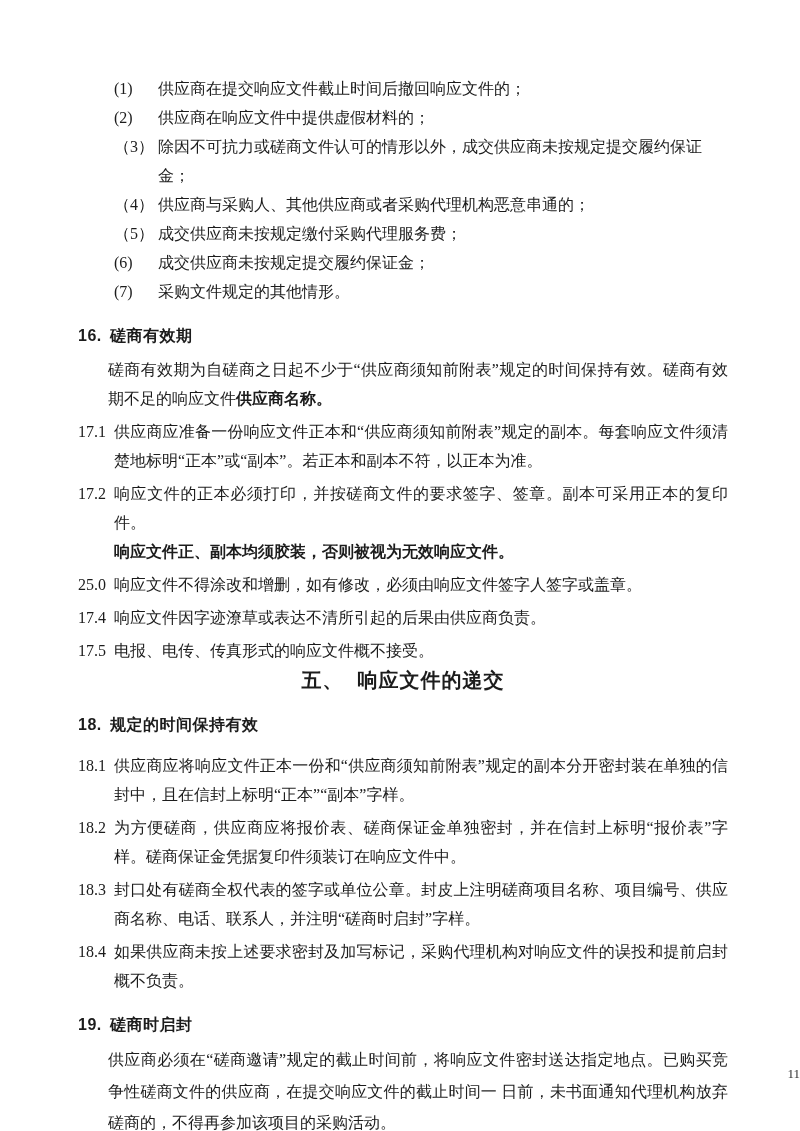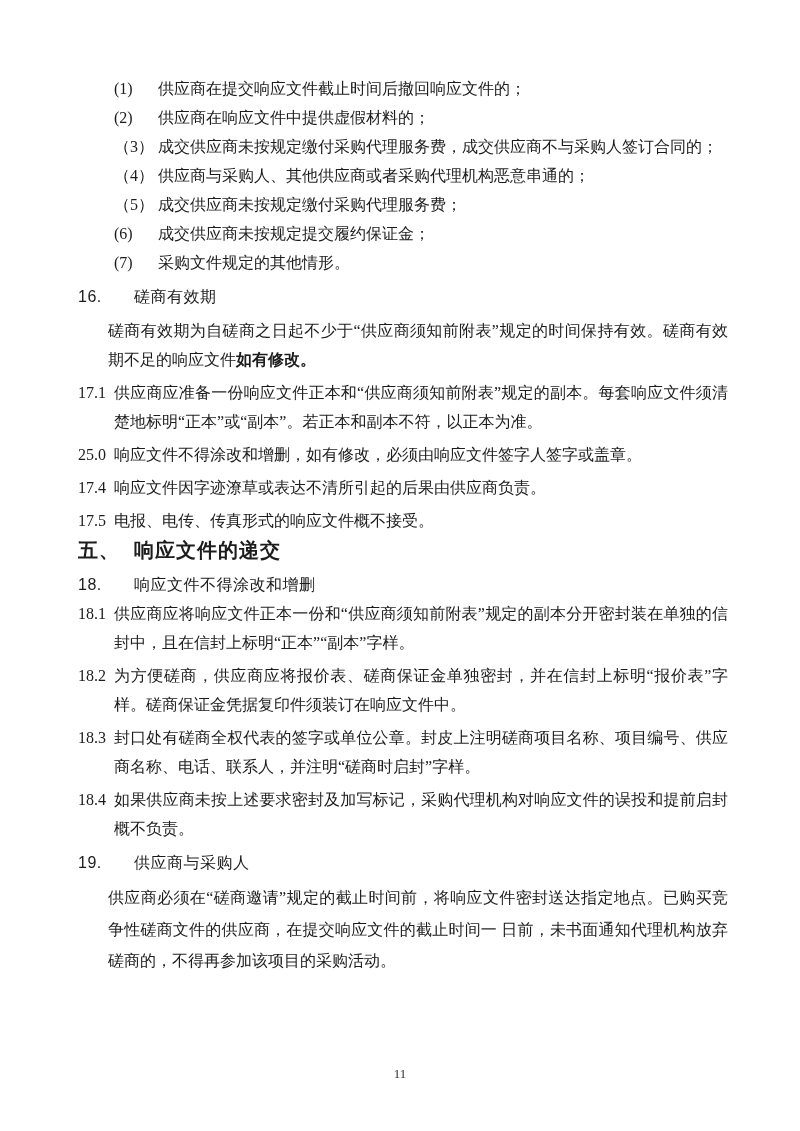--- a/index.html
+++ b/index.html
@@ -22,61 +22,60 @@
     display:flex;
     line-height:29px;
     margin-left:36px;
   }
   .num-list .l-num { flex:0 0 44px; }
   .num-list .l-text { flex:1; }
   
   .sec-head {
     display:flex;
     line-height:29px;
-    margin-top:5px;
-    font-weight:normal;
+    margin-top:15px;
+    font-weight:bold;
     font-family:"Liberation Sans","DejaVu Sans",sans-serif;
     font-size:16px;
     letter-spacing:0.5px;
-    gap:24px;
   }
   .sec-head .h-num { flex:0 0 32px; }
   
   .body-para {
     margin:5px 0 0 30px;
     line-height:29px;
     text-align:justify;
   }
   .body-para.loose { line-height:31.5px; }
   .b { font-weight:bold; }
   
   .clause {
     display:flex;
     line-height:29px;
     margin-top:4px;
   }
   .clause .c-num { flex:0 0 36px; }
   .clause .c-text { flex:1; text-align:justify; }
   .bold-line { display:block; font-weight:bold; }
   .s18 .clause { }
-  .s18 .clause.first { margin-top:0;justify-content:center; }
+  .s18 .clause.first { margin-top:12px;justify-content:center; }
   
   .chapter {
-    text-align:left;
+    text-align:center;
     font-weight:bold;
     font-family:"Liberation Sans","DejaVu Sans",sans-serif;
     font-size:20px;
     line-height:30px;
     letter-spacing:1px;
   }
   .chapter .ch-num { margin-right:14px; }
   .page-num {
     position:absolute;
     top:1066px; left:0; right:0;
-    text-align:center;
+    text-align:right;
     font-size:13px;
     color:#333;
   }
 </style>
 </head>
 <body>
 
 <div class="page">
   <div class="content">
 
@@ -84,21 +83,21 @@
       <div class="row">
         <span class="l-num">(1)</span>
         <span class="l-text">供应商在提交响应文件截止时间后撤回响应文件的；</span>
       </div>
       <div class="row">
         <span class="l-num">(2)</span>
         <span class="l-text">供应商在响应文件中提供虚假材料的；</span>
       </div>
       <div class="row">
         <span class="l-num">（3）</span>
-        <span class="l-text">成交供应商未按规定缴付采购代理服务费，成交供应商不与采购人签订合同的；</span>
+        <span class="l-text">除因不可抗力或磋商文件认可的情形以外，成交供应商未按规定提交履约保证金；</span>
       </div>
       <div class="row">
         <span class="l-num">（4）</span>
         <span class="l-text">供应商与采购人、其他供应商或者采购代理机构恶意串通的；</span>
       </div>
       <div class="row">
         <span class="l-num">（5）</span>
         <span class="l-text">成交供应商未按规定缴付采购代理服务费；</span>
       </div>
       <div class="row">
@@ -108,26 +107,30 @@
       <div class="row">
         <span class="l-num">(7)</span>
         <span class="l-text">采购文件规定的其他情形。</span>
       </div>
     </div>
 
     <div class="sec-head">
       <span class="h-num">16.</span>
       <span>磋商有效期</span>
     </div>
-    <p class="body-para"><span>磋商有效期为自磋商之日起不少于“供应商须知前附表”规定的时间保持有效。磋商有效期不足的响应文件</span><span class="b">如有修改。</span></p>
+    <p class="body-para"><span>磋商有效期为自磋商之日起不少于“供应商须知前附表”规定的时间保持有效。磋商有效期不足的响应文件</span><span class="b">供应商名称。</span></p>
 
     <div class="s17">
       <div class="clause">
         <span class="c-num">17.1</span>
         <span class="c-text">供应商应准备一份响应文件正本和“供应商须知前附表”规定的副本。每套响应文件须清楚地标明“正本”或“副本”。若正本和副本不符，以正本为准。</span>
+      </div>
+      <div class="clause">
+        <span class="c-num">17.2</span>
+        <span class="c-text"><span>响应文件的正本必须打印，并按磋商文件的要求签字、签章。副本可采用正本的复印件。</span><span class="bold-line">响应文件正、副本均须胶装，否则被视为无效响应文件。</span></span>
       </div>
       <div class="clause">
         <span class="c-num">25.0</span>
         <span class="c-text">响应文件不得涂改和增删，如有修改，必须由响应文件签字人签字或盖章。</span>
       </div>
       <div class="clause">
         <span class="c-num">17.4</span>
         <span class="c-text">响应文件因字迹潦草或表达不清所引起的后果由供应商负责。</span>
       </div>
       <div class="clause">
@@ -135,21 +138,21 @@
         <span class="c-text">电报、电传、传真形式的响应文件概不接受。</span>
       </div>
     </div>
 
     <div class="chapter">
       <span class="ch-num">五、</span><span>响应文件的递交</span>
     </div>
 
     <div class="sec-head">
       <span class="h-num">18.</span>
-      <span>响应文件不得涂改和增删</span>
+      <span>规定的时间保持有效</span>
     </div>
     <div class="s18">
       <div class="clause first">
         <span class="c-num">18.1</span>
         <span class="c-text">供应商应将响应文件正本一份和“供应商须知前附表”规定的副本分开密封装在单独的信封中，且在信封上标明“正本”“副本”字样。</span>
       </div>
       <div class="clause">
         <span class="c-num">18.2</span>
         <span class="c-text">为方便磋商，供应商应将报价表、磋商保证金单独密封，并在信封上标明“报价表”字样。磋商保证金凭据复印件须装订在响应文件中。</span>
       </div>
@@ -158,20 +161,20 @@
         <span class="c-text">封口处有磋商全权代表的签字或单位公章。封皮上注明磋商项目名称、项目编号、供应商名称、电话、联系人，并注明“磋商时启封”字样。</span>
       </div>
       <div class="clause">
         <span class="c-num">18.4</span>
         <span class="c-text">如果供应商未按上述要求密封及加写标记，采购代理机构对响应文件的误投和提前启封概不负责。</span>
       </div>
     </div>
 
     <div class="sec-head">
       <span class="h-num">19.</span>
-      <span>供应商与采购人</span>
+      <span>磋商时启封</span>
     </div>
     <p class="body-para loose">供应商必须在“磋商邀请”规定的截止时间前，将响应文件密封送达指定地点。已购买竞争性磋商文件的供应商，在提交响应文件的截止时间一 日前，未书面通知代理机构放弃磋商的，不得再参加该项目的采购活动。</p>
 
   </div>
 
   <div class="page-num">11</div>
 </div>
 
 </body></html>

